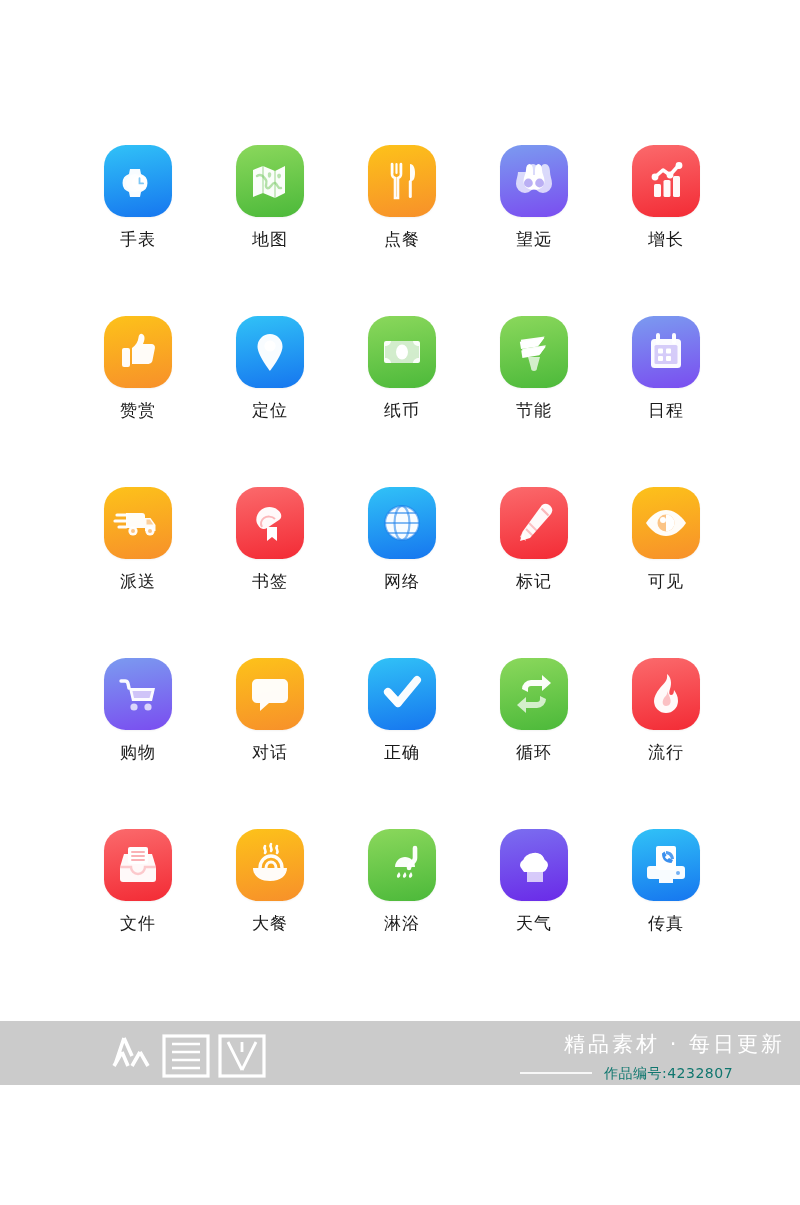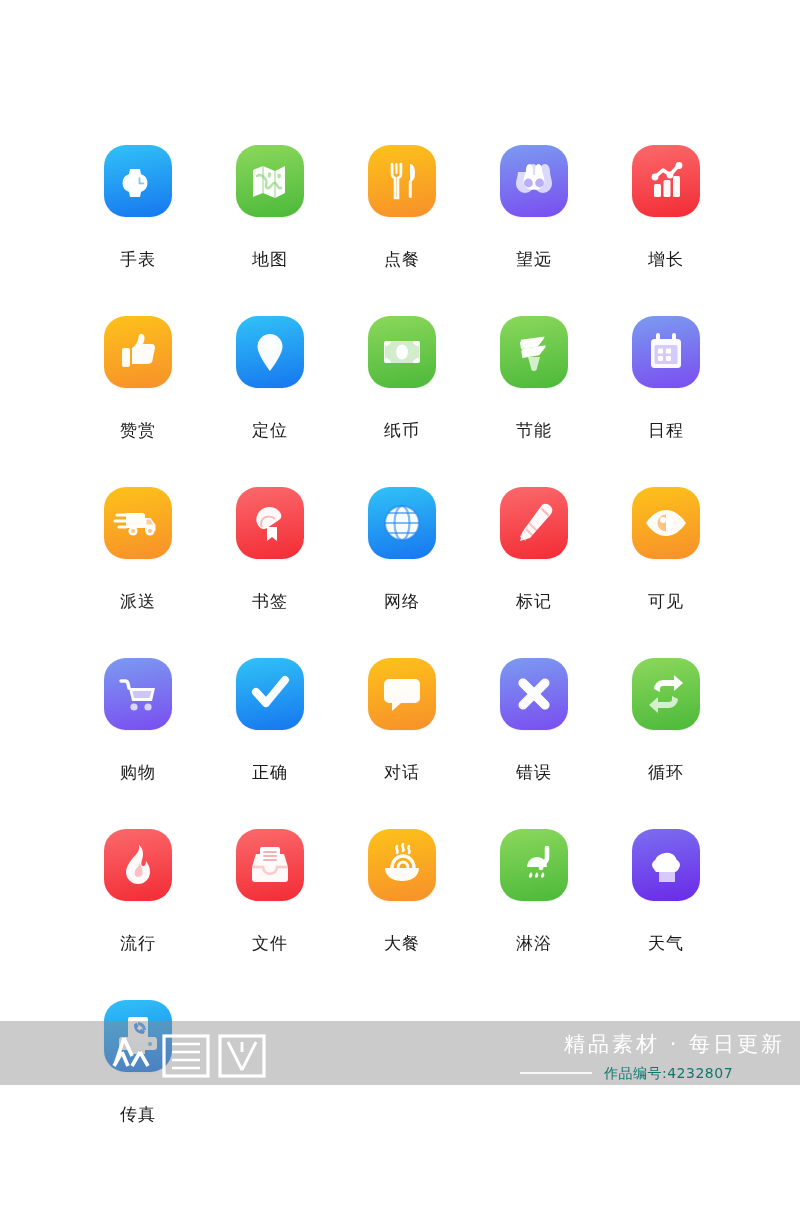--- a/index.html
+++ b/index.html
@@ -30,21 +30,21 @@
     position:relative;
     display:flex;align-items:center;justify-content:center;
     box-shadow:0 1px 2px rgba(0,0,0,0.05);
   }
   
   .tile{
     border-radius:32% 32% 32% 32% / 30% 30% 30% 30%;
   }
   .tile svg{display:block;}
   .label{
-    margin-top:32px;
+    margin-top:12px;
     font-size:17px;
     line-height:20px;
     color:#1a1a1a;
     letter-spacing:1px;
     font-family:"DejaVu Sans","Liberation Sans",sans-serif;
     font-weight:500;
     white-space:nowrap;
   }
 
   
@@ -272,44 +272,35 @@
     <path d="M8 12h4a3 3 0 0 1 2.9 2.2L16 19" stroke="rgba(255,255,255,0.97)" stroke-width="3.4" fill="none" stroke-linecap="round"></path>
     <path d="M16 19h26l-3 13H19z" fill="rgba(255,255,255,0.97)"></path>
     <path d="M19.5 22h19l-2 7H21z" fill="rgba(125,95,235,0.35)"></path>
     <circle cx="21" cy="38" r="3.6" fill="rgba(255,255,255,0.72)"></circle>
     <circle cx="35" cy="38" r="3.6" fill="rgba(255,255,255,0.72)"></circle>
   </svg>
         </div>
         <div class="label">购物</div>
       </div>
       <div class="cell">
+        <div class="tile" style="background: linear-gradient(170deg, rgb(253, 194, 26) 0%, rgb(247, 144, 42) 100%);">
+          <svg width="50" height="50" viewBox="0 0 50 50">
+    <path d="M12 10h26a5 5 0 0 1 5 5v14a5 5 0 0 1-5 5H24l-9 8v-8h-3a5 5 0 0 1-5-5V15a5 5 0 0 1 5-5z" fill="rgba(255,255,255,0.97)"></path>
+  </svg>
+        </div>
+        <div class="label">对话</div>
+      </div>
+      <div class="cell">
         <div class="tile" style="background: linear-gradient(170deg, rgb(49, 194, 247) 0%, rgb(22, 118, 239) 100%);">
           <svg width="50" height="50" viewBox="0 0 50 50">
     <path d="M11 23l10 11L40 11" stroke="rgba(255,255,255,0.97)" stroke-width="8" fill="none" stroke-linecap="round" stroke-linejoin="round"></path>
     <path d="M11 23l10 11" stroke="rgba(255,255,255,0.50)" stroke-width="8" fill="none" stroke-linecap="round"></path>
   </svg>
         </div>
         <div class="label">正确</div>
-      </div>
-      <div class="cell">
-        <div class="tile" style="background: linear-gradient(170deg, rgb(253, 194, 26) 0%, rgb(247, 144, 42) 100%);">
-          <svg width="50" height="50" viewBox="0 0 50 50">
-    <path d="M12 10h26a5 5 0 0 1 5 5v14a5 5 0 0 1-5 5H24l-9 8v-8h-3a5 5 0 0 1-5-5V15a5 5 0 0 1 5-5z" fill="rgba(255,255,255,0.97)"></path>
-  </svg>
-        </div>
-        <div class="label">对话</div>
-      </div>
-      <div class="cell">
-        <div class="tile" style="background: linear-gradient(170deg, rgb(123, 155, 240) 0%, rgb(122, 77, 240) 100%);">
-          <svg width="50" height="50" viewBox="0 0 50 50">
-    <path d="M14 14l22 22M36 14L14 36" stroke="rgba(255,255,255,0.97)" stroke-width="9" stroke-linecap="round"></path>
-    <path d="M14 14l22 22" stroke="rgba(255,255,255,0.50)" stroke-width="9" stroke-linecap="round"></path>
-  </svg>
-        </div>
-        <div class="label">错误</div>
       </div>
       <div class="cell">
         <div class="tile" style="background: linear-gradient(170deg, rgb(139, 216, 92) 0%, rgb(76, 185, 58) 100%);">
           <svg width="50" height="50" viewBox="0 0 50 50">
     <path d="M13 20a9 9 0 0 1 9-9h11v-5l9 8-9 8v-5H22a3 3 0 0 0-3 3v3z" fill="rgba(255,255,255,0.97)"></path>
     <path d="M37 30a9 9 0 0 1-9 9H17v5l-9-8 9-8v5h11a3 3 0 0 0 3-3v-3z" fill="rgba(255,255,255,0.72)"></path>
   </svg>
         </div>
         <div class="label">循环</div>
       </div>

